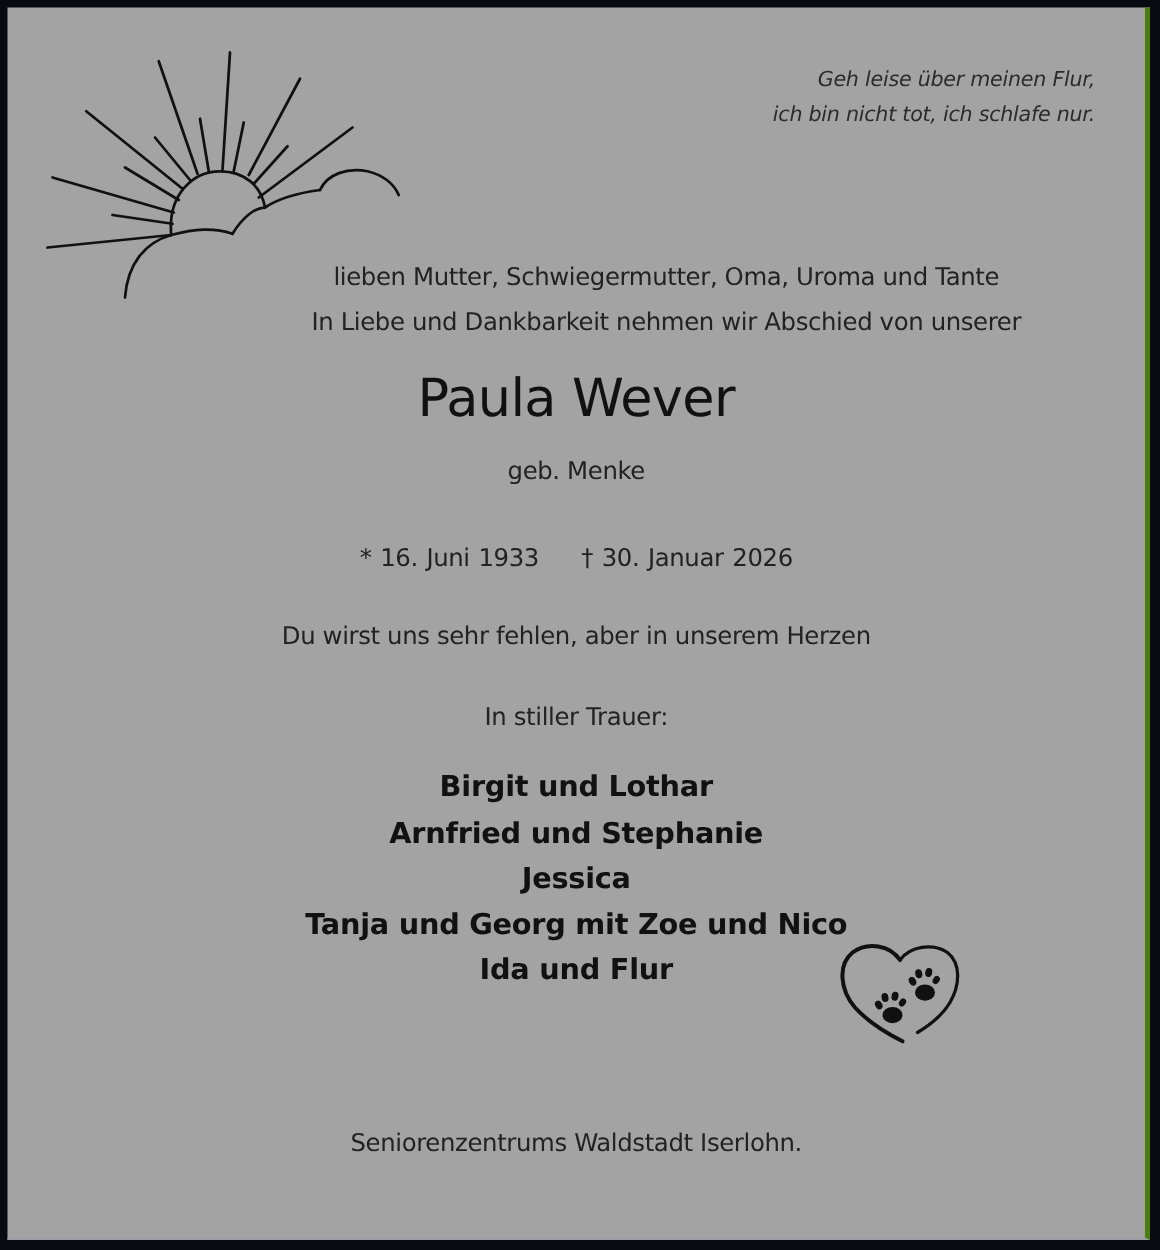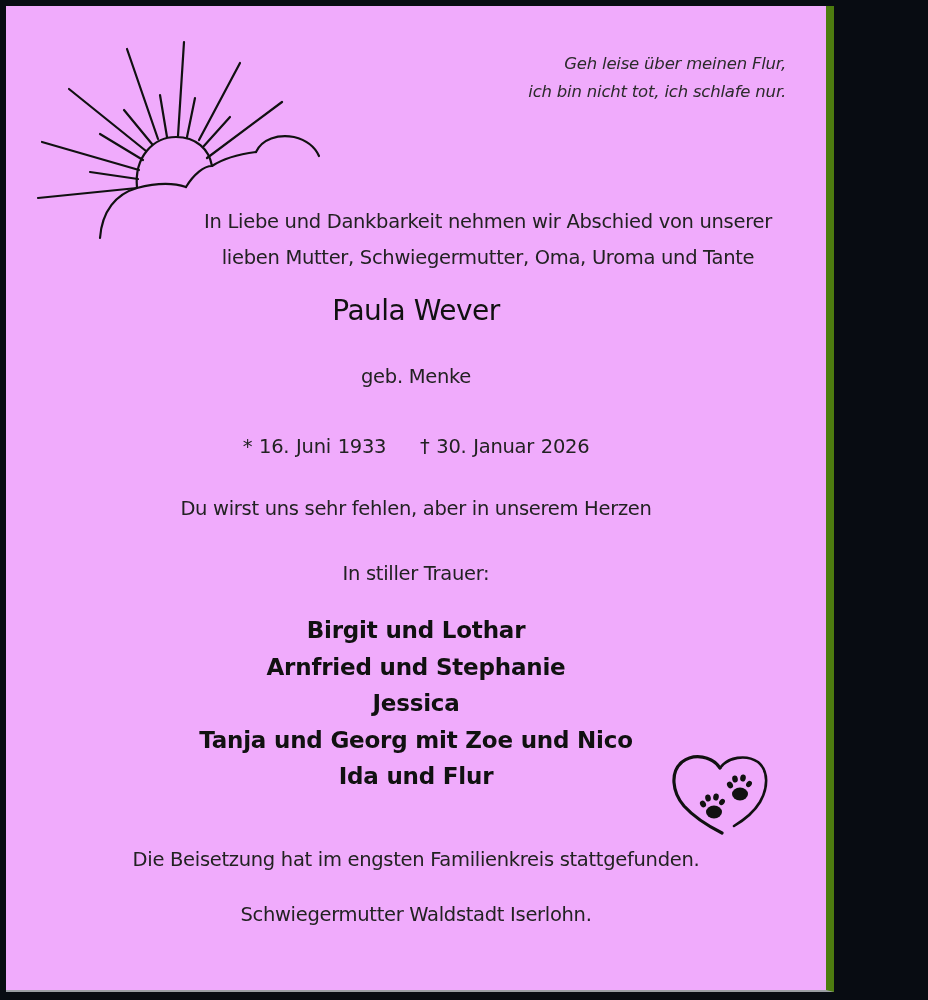--- a/index.html
+++ b/index.html
@@ -7,23 +7,23 @@
     width: 928px; height: 1000px;
     background: #080c12;
     position: relative;
     overflow: hidden;
     font-family: "DejaVu Sans", sans-serif;
     color: #1a1a1a;
   }
   .card {
     position: absolute;
     left: 6px; top: 6px;
-    width: 828px; height: 986px;
-    background: #f0abfc;
-    border-right: 8px solid #4d7c0f;
+    width: 914px; height: 986px;
+    background: #a3a3a3;
+    border-right: 4px solid #4d7c0f;
     border-bottom: 2px solid #9a9ea3;
     box-sizing: border-box;
   }
   .sun {
     position: absolute;
     left: 0; top: 0;
     width: 340px; height: 250px;
   }
   .quote {
     position: absolute;
@@ -39,21 +39,21 @@
     position: absolute;
     left: 0; right: 0;
     text-align: center;
     font-size: 19.5px;
     letter-spacing: -0.3px;
     color: #222;
   }
   .intro { top: 198px; line-height: 36px; left: 196px; right: 52px; }
   .name {
     top: 288px;
-    font-size: 28px;
+    font-size: 42px;
     letter-spacing: -0.5px;
     color: #111;
     font-weight: normal;
   }
   .born-name { top: 359px; }
   .dates { top: 398px; word-spacing: 1px; margin-top: 31px; }
   .dates .gap { display: inline-block; width: 20px; }
   .message { top: 462px; line-height: 35px; margin-top: 23px; }
   .trauer { top: 556px; }
   .family {
@@ -103,22 +103,22 @@
     <path d="M180 181 C 188 168, 198 160, 206 160 C 218 152, 235 148, 250 146"></path>
     <path d="M250 146 C 256 133, 272 128, 288 131 C 300 134, 309 141, 313 150"></path>
   </svg>
 
   <div class="quote">
     <div>Geh leise über meinen Flur,</div>
     <div>ich bin nicht tot, ich schlafe nur.</div>
   </div>
 
   <div class="center intro">
+    <div>lieben Mutter, Schwiegermutter, Oma, Uroma und Tante</div>
     <div>In Liebe und Dankbarkeit nehmen wir Abschied von unserer</div>
-    <div>lieben Mutter, Schwiegermutter, Oma, Uroma und Tante</div>
   </div>
 
   <div class="center name">Paula Wever</div>
 
   <div class="center born-name">geb. Menke</div>
 
   <div class="center dates">
     <span>*</span>
     <span>16. Juni 1933</span>
     <span class="gap"></span>
@@ -155,19 +155,18 @@
 
     <g fill="#111">
       <ellipse cx="72" cy="40" rx="8" ry="6.5"></ellipse>
       <ellipse cx="62" cy="31" rx="2.8" ry="3.6" transform="rotate(-30 62 31)"></ellipse>
       <ellipse cx="67" cy="25" rx="2.8" ry="3.6" transform="rotate(-10 67 25)"></ellipse>
       <ellipse cx="75" cy="24" rx="2.8" ry="3.6" transform="rotate(10 75 24)"></ellipse>
       <ellipse cx="81" cy="30" rx="2.6" ry="3.4" transform="rotate(35 81 30)"></ellipse>
     </g>
   </svg>
 
-  <div class="center burial">Die Beisetzung hat im engsten Familienkreis stattgefunden.</div>
 
   <div class="center thanks">
-    <div>Schwiegermutter Waldstadt Iserlohn.</div>
+    <div>Seniorenzentrums Waldstadt Iserlohn.</div>
   </div>
 
 </div>
 
 </body></html>

